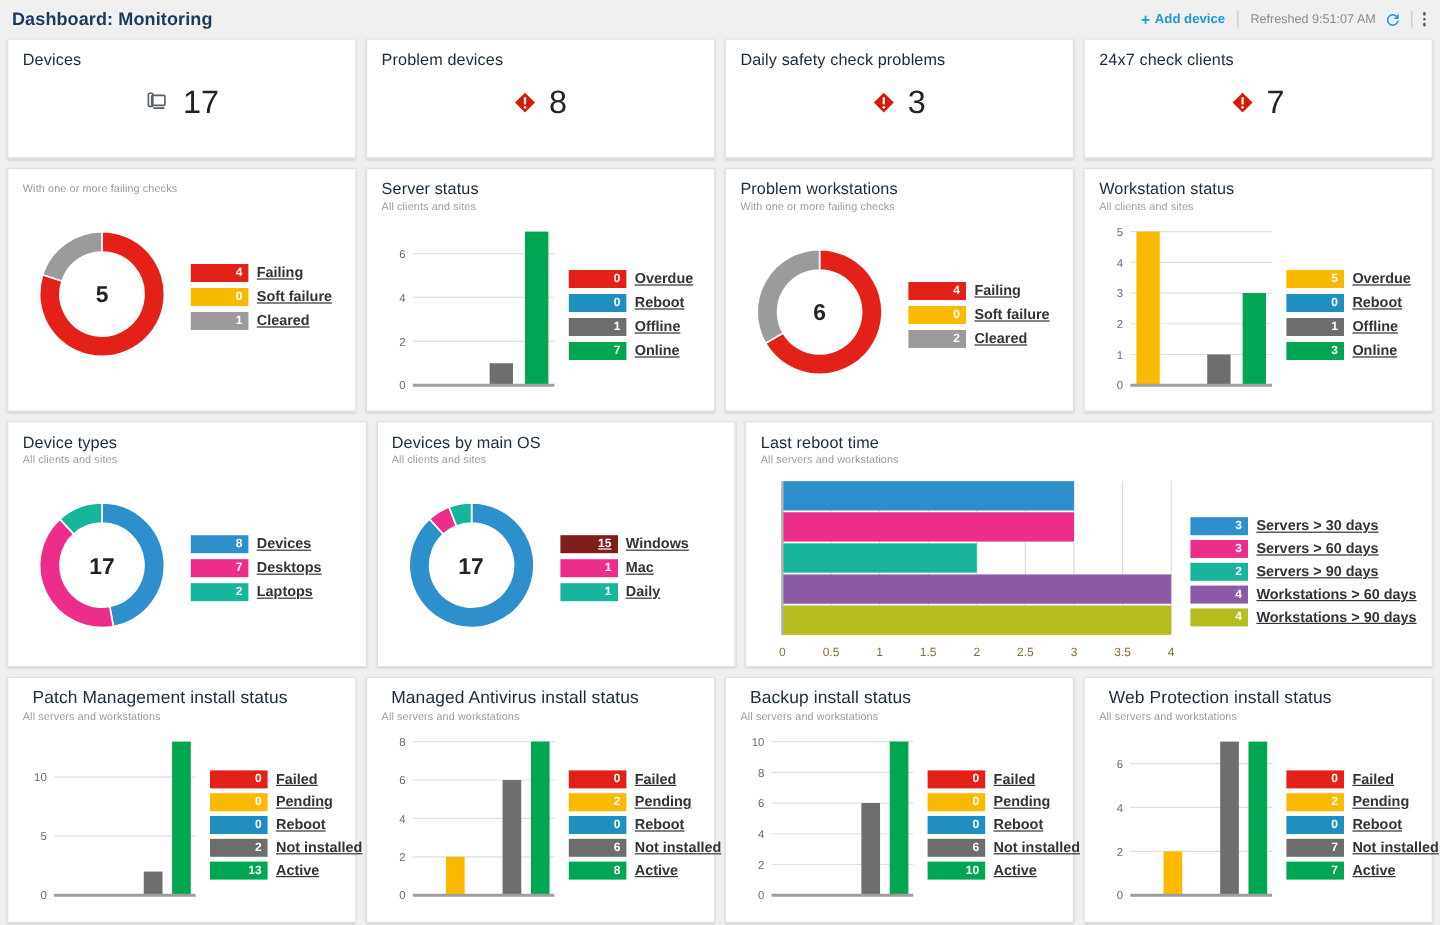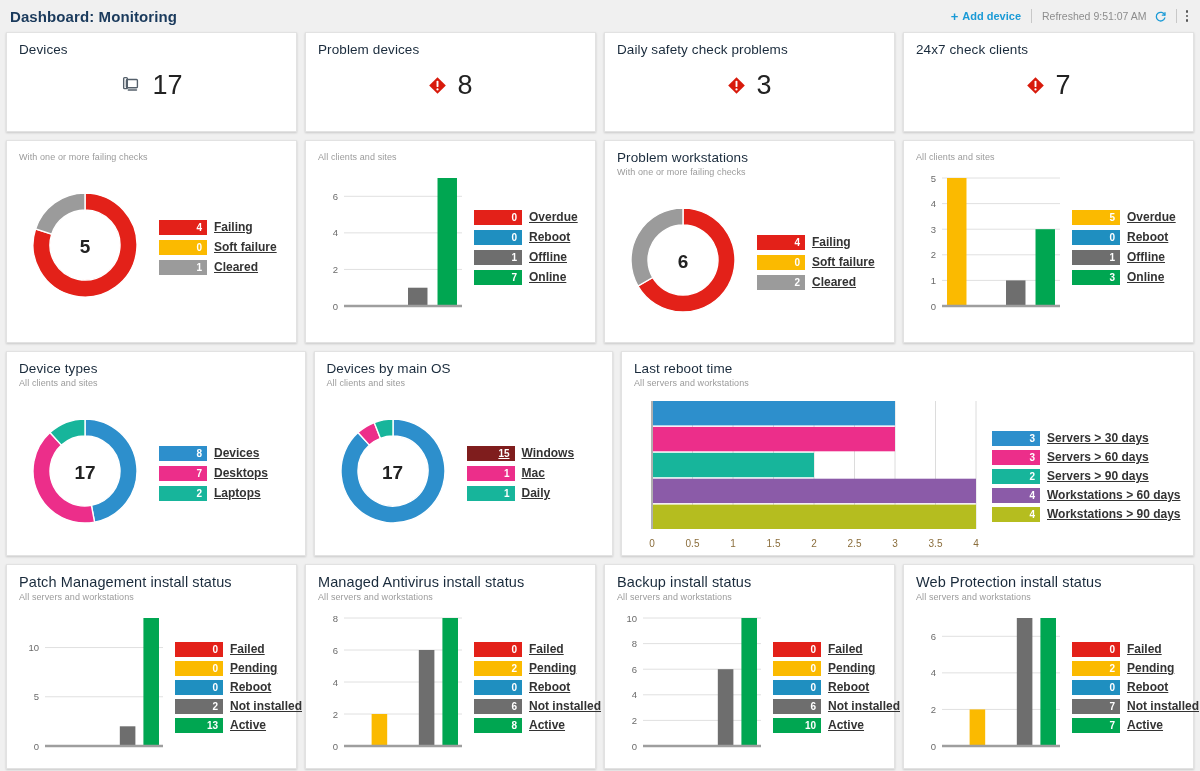--- a/index.html
+++ b/index.html
@@ -64,21 +64,21 @@
     min-width: 0;
   }
   .row-kpi .card { height: 100px; padding: 9px 12px; }
   .row-chart .card { height: 203px; padding: 9px 12px 6px 12px; }
   .row-chart2 .card { height: 205px; padding: 9px 12px 6px 12px; }
 
   .card-title {
     font-size: 13.5px; font-weight: normal; color: #1a2b3c;
     letter-spacing: .1px;
   }
-  .card-title.big { font-size: 14.5px; }
+  .card-title.big { font-size: 14.5px; margin-left: 8px; }
   .card-sub {
     font-size: 9px; color: #9b9b9b; margin-top: 2px; letter-spacing: .1px;
   }
 
   
   .kpi-body {
     display: flex; align-items: center; justify-content: center;
     gap: 10px; height: 56px;
   }
   .kpi-num { font-size: 27px; color: #222; font-weight: normal; }
@@ -218,20 +218,21 @@
             </div>
             <div class="legend-row">
               <div class="legend-swatch" style="background: rgb(155, 155, 155);">1</div>
               <div class="legend-label">Cleared</div>
             </div>
           </div>
       </div>
     </div>
 
     <div class="card">
+      <div class="card-title">Server status</div>
       <div class="card-sub">All clients and sites</div>
       <div class="chart-body">
         <div class="chart-area" style="flex: 0 0 148px;">
             <svg width="148" height="150" viewBox="0 0 148 150">
               <text x="20" y="137.5" text-anchor="end" font-size="9.5" fill="#6b6b6b" font-family="Liberation Sans, sans-serif">0</text>
               <line x1="26" y1="97.42857142857143" x2="144" y2="97.42857142857143" stroke="#e0e0e0" stroke-width="1"></line>
               <text x="20" y="100.92857142857143" text-anchor="end" font-size="9.5" fill="#6b6b6b" font-family="Liberation Sans, sans-serif">2</text>
               <line x1="26" y1="60.85714285714286" x2="144" y2="60.85714285714286" stroke="#e0e0e0" stroke-width="1"></line>
               <text x="20" y="64.35714285714286" text-anchor="end" font-size="9.5" fill="#6b6b6b" font-family="Liberation Sans, sans-serif">4</text>
               <line x1="26" y1="24.285714285714292" x2="144" y2="24.285714285714292" stroke="#e0e0e0" stroke-width="1"></line>
@@ -283,20 +284,21 @@
             </div>
             <div class="legend-row">
               <div class="legend-swatch" style="background: rgb(155, 155, 155);">2</div>
               <div class="legend-label">Cleared</div>
             </div>
           </div>
       </div>
     </div>
 
     <div class="card">
+      <div class="card-title">Workstation status</div>
       <div class="card-sub">All clients and sites</div>
       <div class="chart-body">
         <div class="chart-area" style="flex: 0 0 148px;">
             <svg width="148" height="150" viewBox="0 0 148 150">
               <text x="20" y="137.5" text-anchor="end" font-size="9.5" fill="#6b6b6b" font-family="Liberation Sans, sans-serif">0</text>
               <line x1="26" y1="108.4" x2="144" y2="108.4" stroke="#e0e0e0" stroke-width="1"></line>
               <text x="20" y="111.9" text-anchor="end" font-size="9.5" fill="#6b6b6b" font-family="Liberation Sans, sans-serif">1</text>
               <line x1="26" y1="82.8" x2="144" y2="82.8" stroke="#e0e0e0" stroke-width="1"></line>
               <text x="20" y="86.3" text-anchor="end" font-size="9.5" fill="#6b6b6b" font-family="Liberation Sans, sans-serif">2</text>
               <line x1="26" y1="57.2" x2="144" y2="57.2" stroke="#e0e0e0" stroke-width="1"></line>

